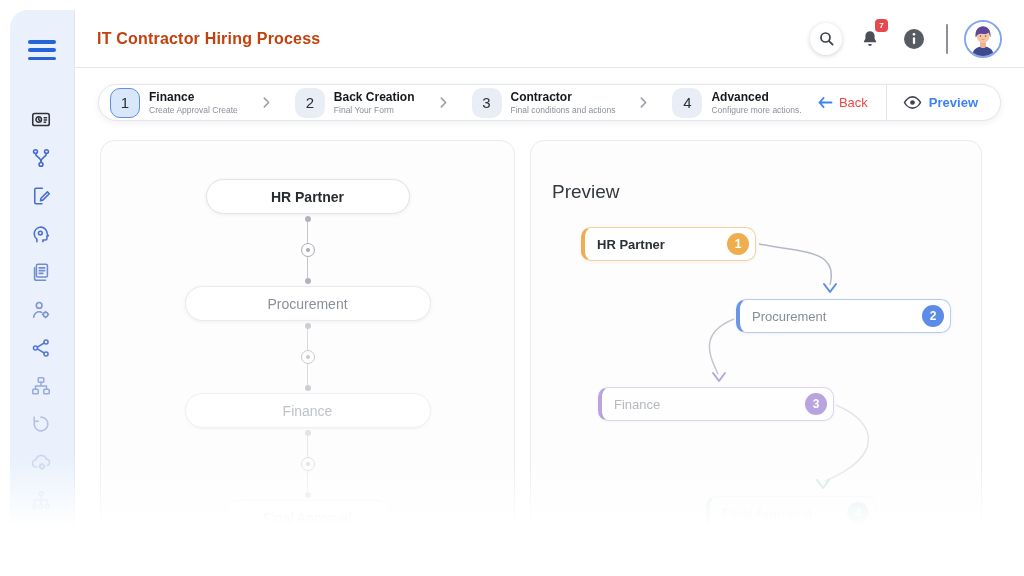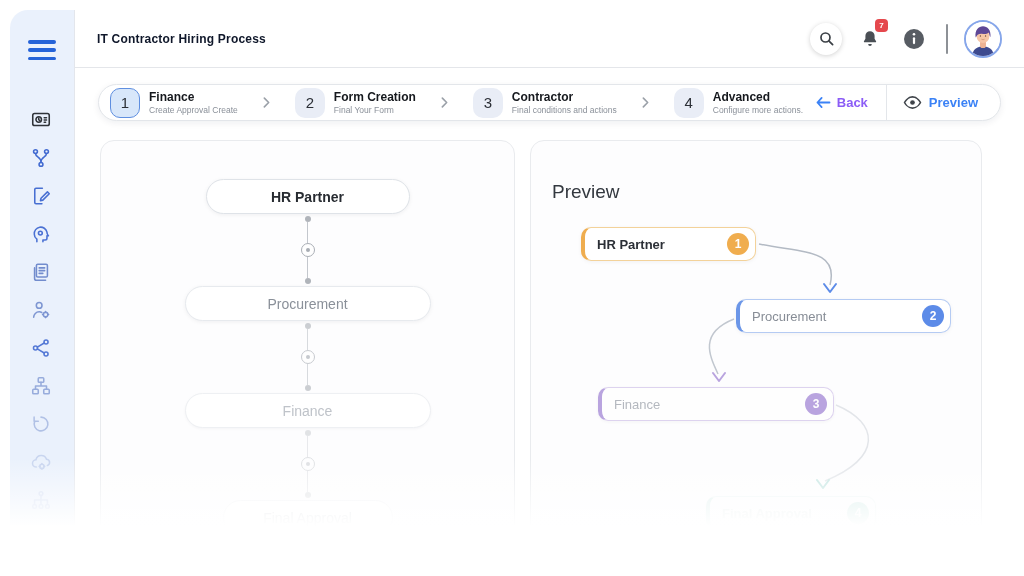--- a/index.html
+++ b/index.html
@@ -11,21 +11,21 @@
     border-top-left-radius:18px;border-right:1px solid #e3e6ec;display:flex;flex-direction:column;align-items:center;padding-top:30px;z-index:2}
   .hamburger{width:28px;height:20px;display:flex;flex-direction:column;justify-content:space-between;background:none;border:none;cursor:pointer}
   .hamburger span{display:block;height:3.5px;border-radius:2px;background:#2563d8}
   .sb-icons{margin-top:48px;display:flex;flex-direction:column;align-items:center;gap:14px}
   .sb-icons button{width:24px;height:24px;background:none;border:none;padding:0;cursor:pointer}
   .sb-icons svg{width:22px;height:22px;display:block}
 
   
   .main{position:absolute;left:75px;top:10px;right:0;bottom:0;background:#fff}
   .header{height:58px;border-bottom:1px solid #e4e6ea;display:flex;align-items:center;padding:0 22px}
-  .title{font-size:12px;font-weight:700;color:#0f172a;letter-spacing:.2px}
+  .title{font-size:16px;font-weight:700;color:#c2410c;letter-spacing:.2px}
   .header-actions{margin-left:auto;display:flex;align-items:center;gap:12px}
   .icon-btn{position:relative;width:32px;height:32px;border:none;border-radius:50%;display:flex;align-items:center;justify-content:center;cursor:pointer;background:none}
   .icon-btn.search{background:#fff;box-shadow:0 1px 5px rgba(0,0,0,.18)}
   .nbadge{position:absolute;top:-4px;right:-2px;min-width:13px;height:13px;background:#e5484d;color:#fff;
     font-size:8px;font-weight:700;border-radius:4px;display:flex;align-items:center;justify-content:center;padding:0 2px}
   .v-divider{width:2px;height:30px;background:#8d9196;border-radius:1px;margin:0 4px}
   .avatar{width:38px;height:38px;border-radius:50%;border:2px solid #86a6ea;background:#fff;padding:0;overflow:hidden;cursor:pointer}
   .avatar svg{display:block;width:100%;height:100%}
 
   
@@ -34,21 +34,21 @@
     display:flex;align-items:center;padding-left:11px}
   .step{display:flex;align-items:center;gap:9px;background:none;border:none;cursor:pointer;padding:0}
   .step-num{width:30px;height:30px;border-radius:10px;display:flex;align-items:center;justify-content:center;
     font-size:15px;color:#2b2f36;background:#e9edf6}
   .step.active .step-num{background:#d8e7fa;border:1.5px solid #5f8fe0}
   .step-text{text-align:left}
   .step-title{font-size:12px;font-weight:700;color:#15181d;line-height:13px}
   .step-sub{font-size:8.5px;color:#8a9099;line-height:10px;margin-top:1px}
   .chev{margin:0 22px;display:flex}
   .stepper-spacer{flex:1}
-  .back-btn{display:flex;align-items:center;gap:6px;background:none;border:none;color:#8b5cf6;font-size:13px;font-weight:700;cursor:pointer;margin-right:18px}
+  .back-btn{display:flex;align-items:center;gap:6px;background:none;border:none;color:#ef4444;font-size:13px;font-weight:400;cursor:pointer;margin-right:18px}
   .preview-btn{display:flex;align-items:center;gap:7px;background:none;border:none;border-left:1px solid #e3e6ea;
     color:#3b82f6;font-size:13px;font-weight:600;cursor:pointer;height:100%;padding:0 22px 0 16px;border-top-right-radius:19px;border-bottom-right-radius:19px}
 
   
   .panel{position:absolute;background:#fdfdfe;border:1px solid #e9ebee;border-radius:14px}
   .panel-left{left:25px;top:130px;width:415px;height:430px;display:flex;flex-direction:column;align-items:center;padding-top:38px}
   .panel-right{left:455px;top:130px;width:452px;height:430px}
 
   
   .stage{height:35px;border-radius:18px;background:#fff;display:flex;align-items:center;justify-content:center;
@@ -233,21 +233,21 @@
         </button>
         <span class="chev">
             <svg width="13" height="13" viewBox="0 0 24 24" fill="none" stroke="#9aa0a8" stroke-width="3" stroke-linecap="round" stroke-linejoin="round">
               <path d="M8 4l8 8-8 8"></path>
             </svg>
           </span>
 
         <button class="step">
           <span class="step-num">2</span>
           <span class="step-text">
-            <span class="step-title" style="display:block">Form Creation</span>
+            <span class="step-title" style="display:block">Back Creation</span>
             <span class="step-sub" style="display:block">Final Your Form</span>
           </span>
         </button>
         <span class="chev">
             <svg width="13" height="13" viewBox="0 0 24 24" fill="none" stroke="#9aa0a8" stroke-width="3" stroke-linecap="round" stroke-linejoin="round">
               <path d="M8 4l8 8-8 8"></path>
             </svg>
           </span>
 
         <button class="step">

